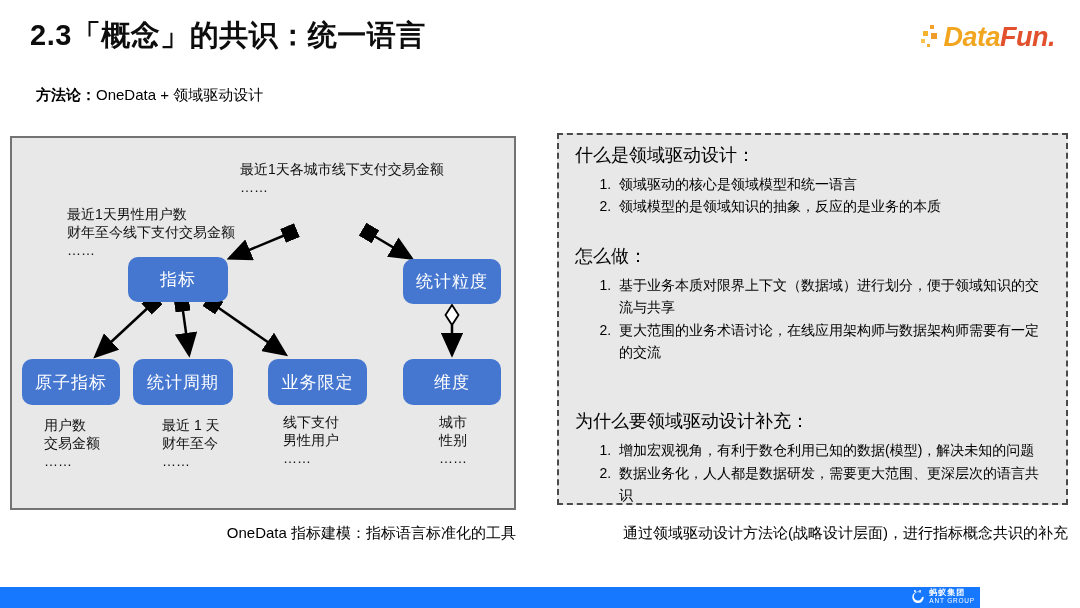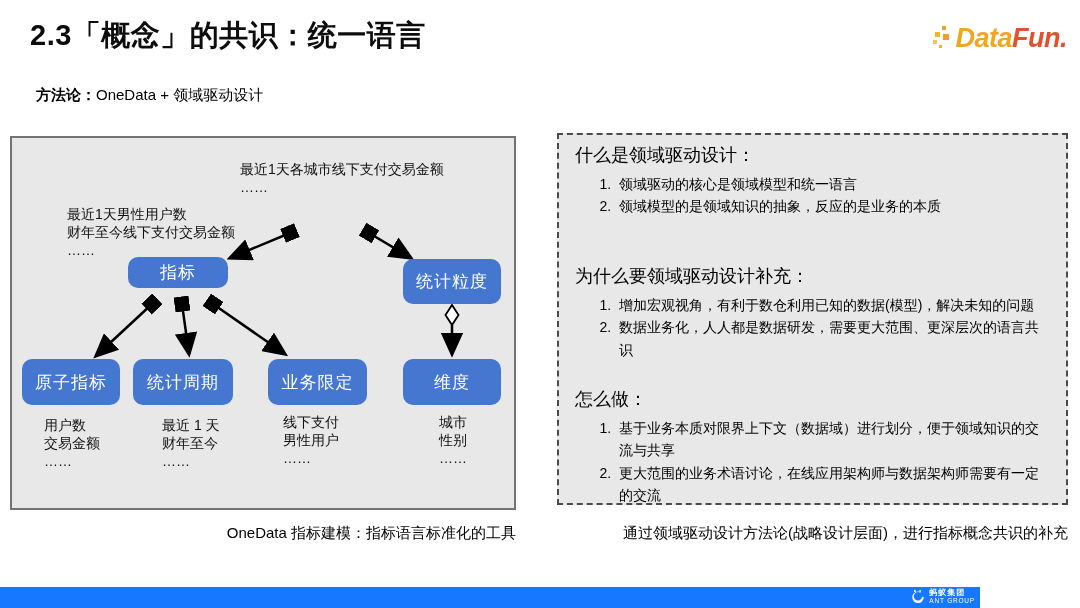--- a/index.html
+++ b/index.html
@@ -4,21 +4,21 @@
 <style>
   html,body{margin:0;padding:0;}
   body{
     width:1080px;height:608px;position:relative;overflow:hidden;
     background:#ffffff;font-family:"Liberation Sans","DejaVu Sans",sans-serif;color:#111;
   }
   
   .page-title{position:absolute;left:30px;top:16px;font-size:29px;font-weight:700;color:#0d0d0d;letter-spacing:.5px;}
   .subtitle{position:absolute;left:36px;top:86px;font-size:15px;color:#000;}
   .subtitle .lab{font-weight:700;}
-  .logo{position:absolute;right:13px;top:22px;display:flex;align-items:center;height:32px;}
+  .logo{position:absolute;right:25px;top:22px;display:flex;align-items:flex-start;height:32px;}
   .logo .pixels{position:relative;width:20px;height:30px;margin-right:2px;}
   .logo .pixels i{position:absolute;display:block;}
   .logo .wordmark{font-size:27px;font-weight:700;font-style:italic;letter-spacing:-.5px;}
   .logo .p1{color:#F2A51F;}
   .logo .p2{color:#E2512E;}
   
   .panel-left{position:absolute;left:10px;top:136px;width:506px;height:374px;box-sizing:border-box;
     background:#e8e8e8;border:2px solid #737373;}
   .panel-left svg.arrows{position:absolute;left:0;top:0;width:502px;height:370px;}
   .node{position:absolute;background:#4577d0;color:#fff;border-radius:10px;
@@ -87,21 +87,21 @@
     <div>最近1天各城市线下支付交易金额</div>
     <div>……</div>
   </div>
 
   <div class="anno" style="left:55px;top:67px;">
     <div>最近1天男性用户数</div>
     <div>财年至今线下支付交易金额</div>
     <div>……</div>
   </div>
 
-  <div class="node" style="left:116px;top:119px;width:100px;height:31px;">指标</div>
+  <div class="node" style="left:116px;top:119px;width:100px;height:45px;">指标</div>
   <div class="node" style="left:391px;top:121px;width:98px;height:45px;">统计粒度</div>
   <div class="node" style="left:10px;top:221px;width:98px;height:46px;">原子指标</div>
   <div class="node" style="left:121px;top:221px;width:100px;height:46px;">统计周期</div>
   <div class="node" style="left:256px;top:221px;width:99px;height:46px;">业务限定</div>
   <div class="node" style="left:391px;top:221px;width:98px;height:46px;">维度</div>
 
   <div class="anno" style="left:32px;top:278px;">
     <div>用户数</div>
     <div>交易金额</div>
     <div>……</div>
@@ -124,32 +124,32 @@
 </div>
 
 <div class="panel-right">
   <div class="note-section sec-1">
     <h3>什么是领域驱动设计：</h3>
     <ol>
       <li>领域驱动的核心是领域模型和统一语言</li>
       <li>领域模型的是领域知识的抽象，反应的是业务的本质</li>
     </ol>
   </div>
+  <div class="note-section sec-3">
+    <h3>怎么做：</h3>
+    <ol>
+      <li>基于业务本质对限界上下文（数据域）进行划分，便于领域知识的交流与共享</li>
+      <li>更大范围的业务术语讨论，在线应用架构师与数据架构师需要有一定的交流</li>
+    </ol>
+  </div>
   <div class="note-section sec-2">
     <h3>为什么要领域驱动设计补充：</h3>
     <ol>
       <li>增加宏观视角，有利于数仓利用已知的数据(模型)，解决未知的问题</li>
       <li>数据业务化，人人都是数据研发，需要更大范围、更深层次的语言共识</li>
-    </ol>
-  </div>
-  <div class="note-section sec-3">
-    <h3>怎么做：</h3>
-    <ol>
-      <li>基于业务本质对限界上下文（数据域）进行划分，便于领域知识的交流与共享</li>
-      <li>更大范围的业务术语讨论，在线应用架构师与数据架构师需要有一定的交流</li>
     </ol>
   </div>
 </div>
 
 <div class="caption left">OneData 指标建模：指标语言标准化的工具</div>
 <div class="caption right">通过领域驱动设计方法论(战略设计层面)，进行指标概念共识的补充</div>
 
 <div class="footer-bar">
   <div class="footer-brand">
     <svg class="ant-icon" viewBox="0 0 20 20">

